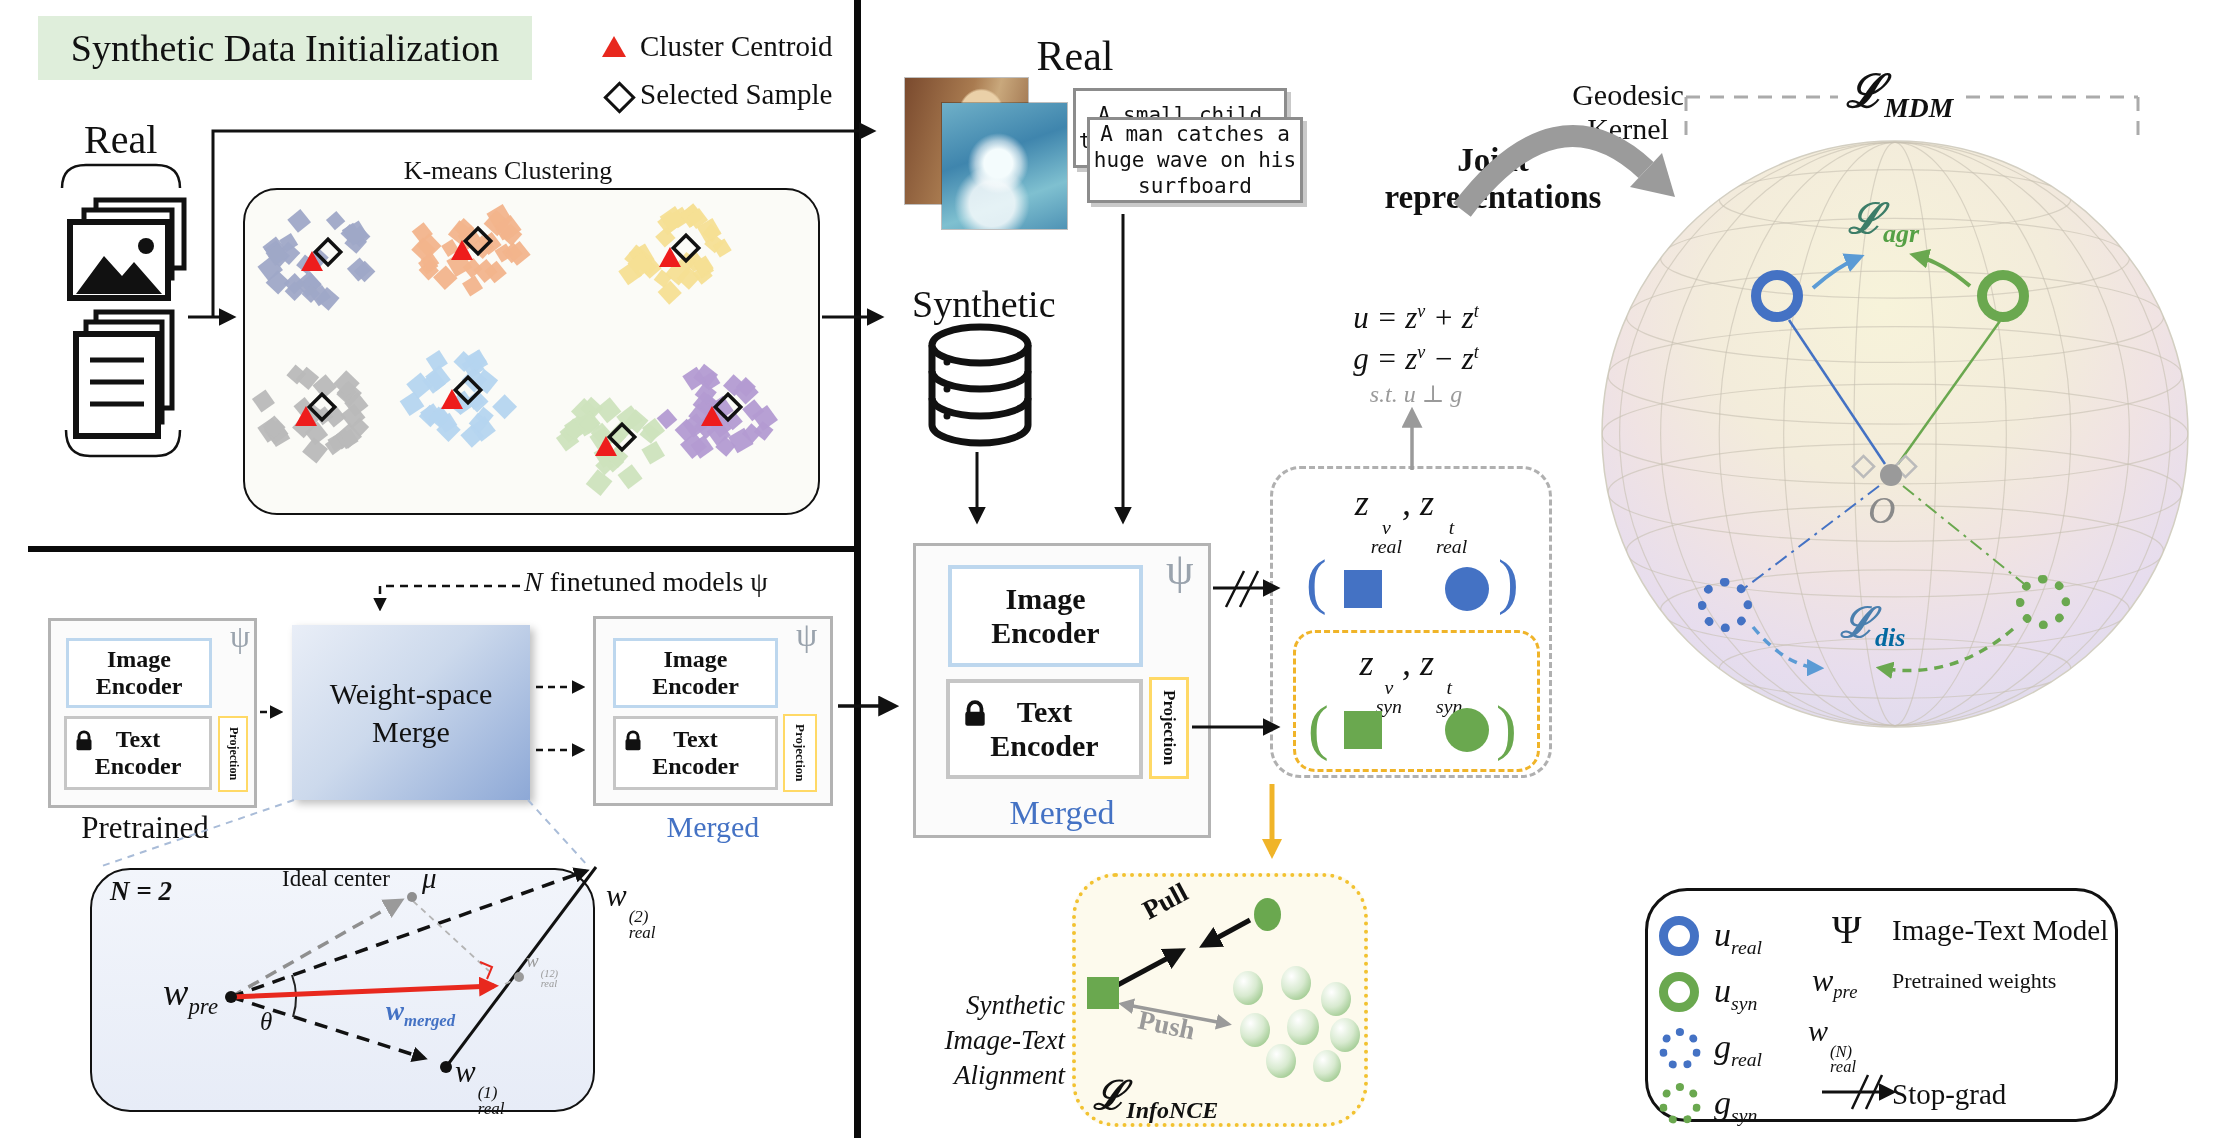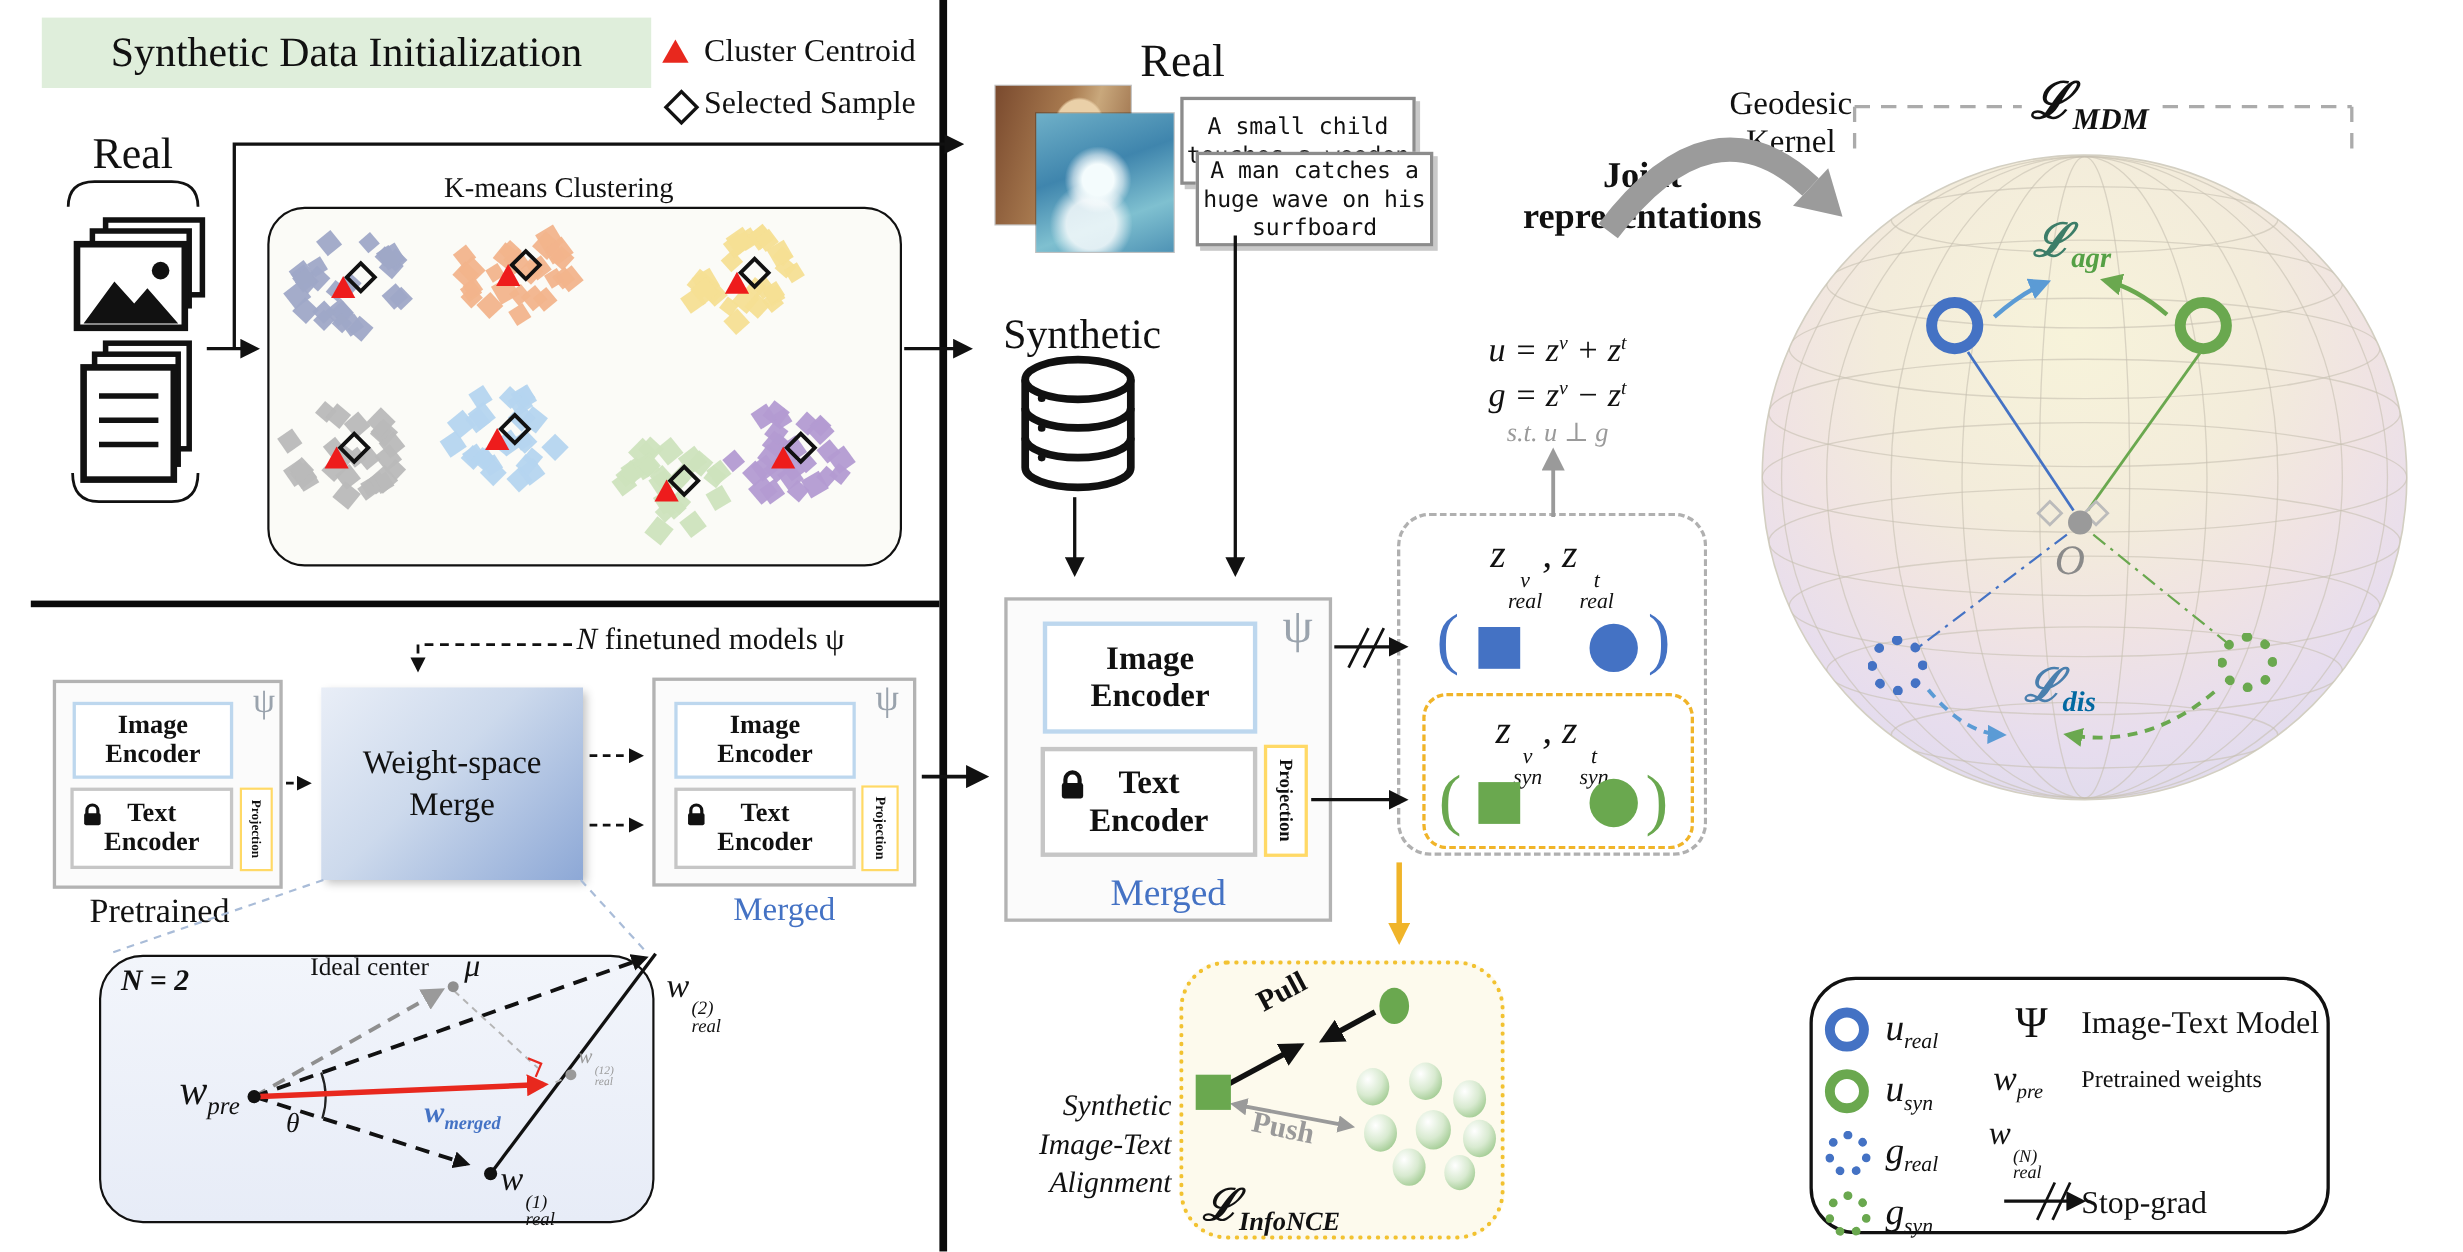--- a/index.html
+++ b/index.html
@@ -32,21 +32,21 @@
   .tri{width:0;height:0;border-left:12px solid transparent;border-right:12px solid transparent;
        border-bottom:21px solid var(--red);}
   .diamond{border:3px solid #111;transform:rotate(45deg);background:#fff;}
   .photo{outline:1px solid rgba(0,0,0,.25);}
 </style>
 </head>
 <body>
 
 <div id="canvas">
 
-  <div class="abs L1 greenlab ser" style="left:38px;top:16px;width:554px;height:64px;font-size:38px;">
+  <div class="abs L1 greenlab ser" style="left:38px;top:16px;width:494px;height:64px;font-size:38px;">
     <span>Synthetic Data Initialization</span>
   </div>
 
   <div class="abs L1" style="left:854px;top:0;width:7px;height:1138px;background:#0a0a0a;"></div>
   <div class="abs L1" style="left:28px;top:546px;width:826px;height:6px;background:#0a0a0a;"></div>
 
   <div class="abs L1" style="left:243px;top:188px;width:577px;height:327px;box-sizing:border-box;border:2.5px solid #111;border-radius:34px;background:#fbfbf7;"></div>
   <div class="abs L3 ser ctr" style="left:368px;top:156px;width:280px;font-size:26px;">
     <span>K-means Clust​ering</span>
   </div>
@@ -71,21 +71,21 @@
        radial-gradient(ellipse at 62% 30%, #ead0a8 0 20%, rgba(0,0,0,0) 22%),
        linear-gradient(105deg,#7a4a2e 0%,#a97b50 45%,#c9a87c 62%,#8a5a38 100%);"></div>
   <div class="abs L3 photo" style="left:942px;top:103px;width:125px;height:126px;background:
        radial-gradient(circle at 45% 48%, #f4fcfd 0 15%, rgba(255,255,255,.55) 24%, rgba(255,255,255,0) 32%),
        radial-gradient(circle at 40% 80%, rgba(255,255,255,.8) 0 18%, rgba(255,255,255,0) 30%),
        linear-gradient(160deg,#6fb0c8 0%,#3f85ad 40%,#7fc0d0 72%,#4f93b5 100%);"></div>
   <div class="abs L3 cap mono" style="left:1073px;top:88px;width:214px;height:80px;">
     <span>A small child</span>
     <span>touches a wooden</span>
   </div>
-  <div class="abs L3 cap mono" style="left:1087px;top:138px;width:216px;height:86px;">
+  <div class="abs L3 cap mono" style="left:1087px;top:117px;width:216px;height:86px;">
     <span>A man catches a</span>
     <span>huge wave on his</span>
     <span>surfboard</span>
   </div>
 
   <div class="abs L3 ser" style="left:912px;top:282px;font-size:38px;">
     <span>Synthetic</span>
   </div>
 
   <div class="abs L1 box" style="left:913px;top:543px;width:298px;height:295px;"></div>

